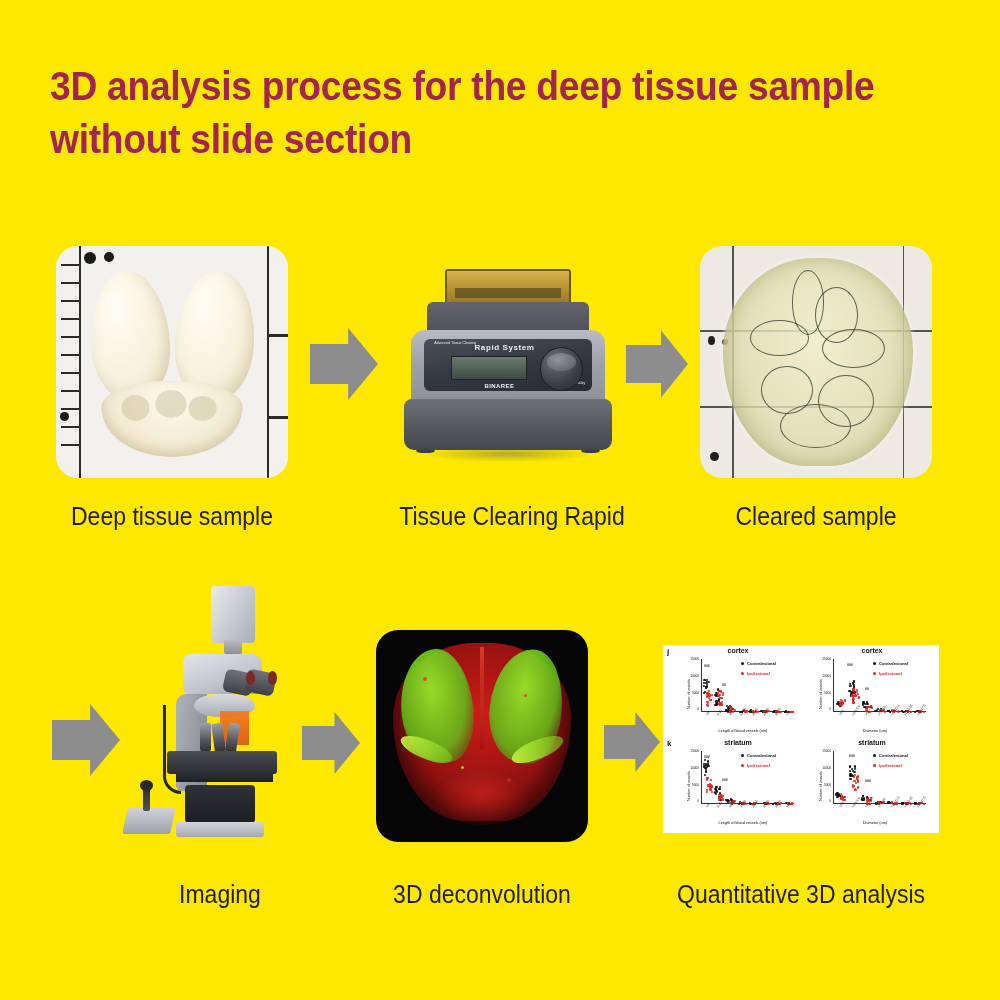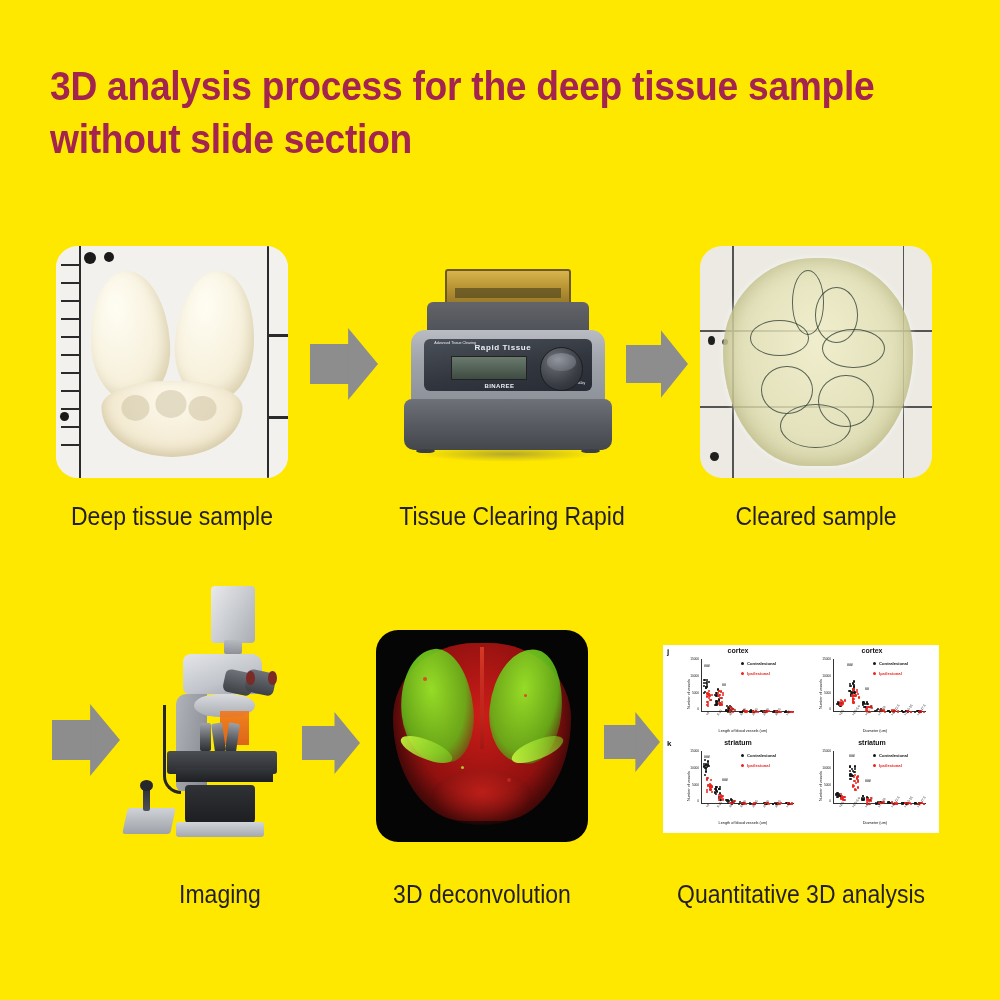--- a/index.html
+++ b/index.html
@@ -298,21 +298,21 @@
 
   <div class="frame" style="left:392px;top:246px;width:232px;height:232px;border-radius:0;">
     <div class="dev-shadow"></div>
     <div class="dev-lid">
       <div class="dev-lid-inner"></div>
     </div>
     <div class="dev-collar"></div>
     <div class="dev-body">
       <div class="dev-panel">
         <div class="dev-txt dev-sub">Advanced Tissue Clearing</div>
-        <div class="dev-txt dev-title">Rapid Tissue</div>
+        <div class="dev-txt dev-title">Rapid System</div>
         <div class="dev-screen"></div>
         <div class="dev-txt dev-brand">BINAREE</div>
         <div class="dev-txt dev-right">Start / Stand-by</div>
         <div class="dev-knob">
           <div class="dev-knob-top"></div>
         </div>
       </div>
     </div>
     <div class="dev-base">
       <div class="dev-foot" style="left:6%;"></div>

